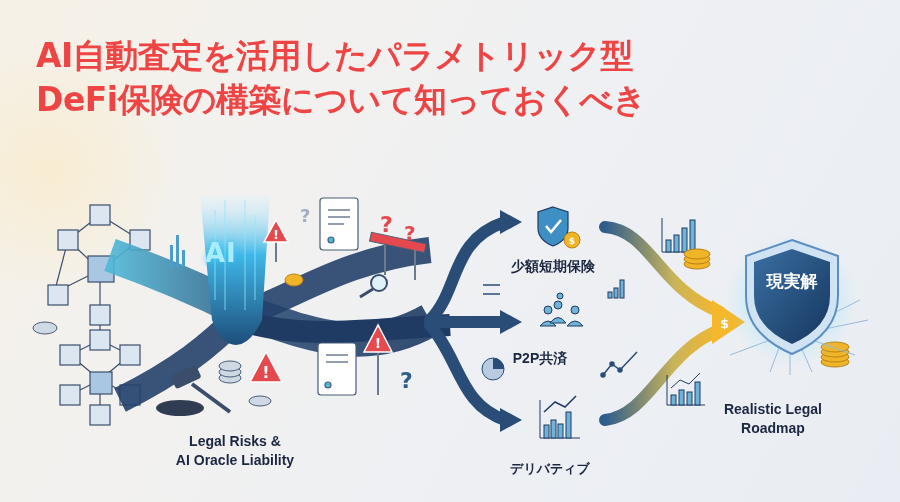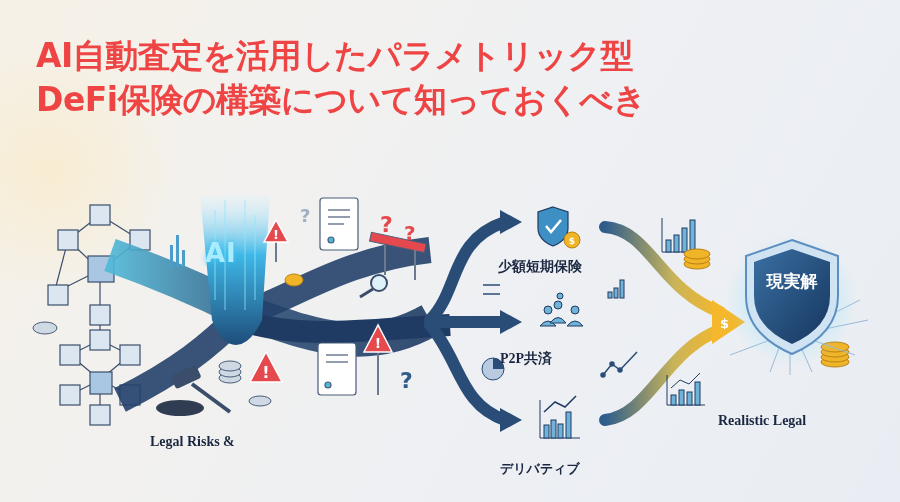--- a/index.html
+++ b/index.html
@@ -14,28 +14,28 @@
     background: radial-gradient(circle, rgba(250,235,200,0.7) 0%, rgba(250,235,200,0) 70%);
   }
   .title {
     position: absolute; left: 36px; top: 34px;
     font-family: "DejaVu Sans", sans-serif; font-weight: bold;
     font-size: 33px; line-height: 44px; color: #ef4444; letter-spacing: -0.5px;
   }
   .title div { white-space: nowrap; }
   svg.art { position: absolute; left: 0; top: 0; }
   .label {
-    position: absolute; color: #1b2740; font-weight: bold; 
-    font-family: Liberation Serif, serif; white-space: nowrap;
+    position: absolute; color: #1b2740; font-weight: bold; text-align: center;
+    font-family: Liberation Sans, sans-serif; white-space: nowrap;
   }
   .lbl-legal { left: 150px; top: 432px; font-size: 14px; line-height: 19px; width: 170px; }
   .lbl-opt1 { left: 498px; top: 258px; font-size: 14px; width: 110px; }
   .lbl-opt2 { left: 500px; top: 350px; font-size: 14px; width: 80px; }
   .lbl-opt3 { left: 500px; top: 460px; font-size: 13px; width: 100px; }
-  .lbl-road { left: 718px; top: 411px; font-size: 14px; line-height: 19px; width: 110px; }
+  .lbl-road { left: 718px; top: 400px; font-size: 14px; line-height: 19px; width: 110px; }
   .shield-text {
     position: absolute; left: 752px; top: 270px; width: 80px; text-align: center;
     color: #ffffff; font-weight: bold; font-size: 17px;
   }
   .ai-text {
     position: absolute; left: 205px; top: 238px; width: 60px; text-align: left;
     color: #a9ecff; font-weight: bold; font-size: 26px; letter-spacing: 1px;
     text-shadow: 0 0 6px #43c7f0;
   }
 </style>
@@ -289,21 +289,23 @@
     <path d="M792 240 L 838 256 L 838 296 Q 838 334 792 354 Q 746 334 746 296 L 746 256 Z" fill="#cfe3f3" stroke="#5c8fbf" stroke-width="2"></path>
     <path d="M792 249 L 830 262 L 830 296 Q 830 327 792 344 Q 754 327 754 296 L 754 262 Z" fill="url(#shieldg)"></path>
   </g>
 </svg>
 
 <div class="ai-text">AI</div>
 <div class="shield-text">現実解</div>
 
 <div class="label lbl-legal">
   <div>Legal Risks &amp;</div>
+  <div>AI Oracle Liability</div>
 </div>
 
 <div class="label lbl-opt1">少額短期保険</div>
 <div class="label lbl-opt2">P2P共済</div>
 <div class="label lbl-opt3">デリバティブ</div>
 
 <div class="label lbl-road">
   <div>Realistic Legal</div>
+  <div>Roadmap</div>
 </div>
 
 </body></html>

